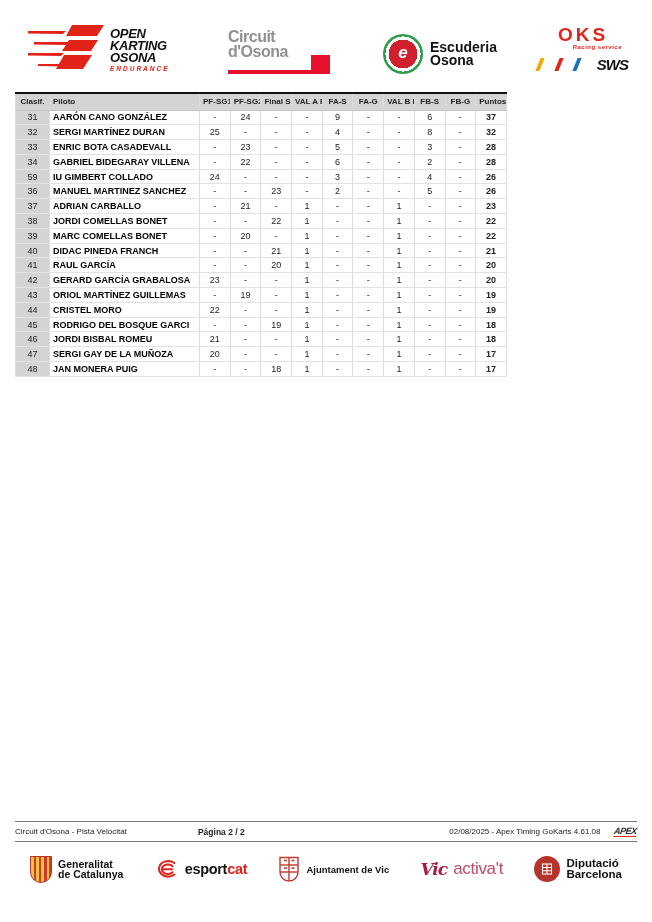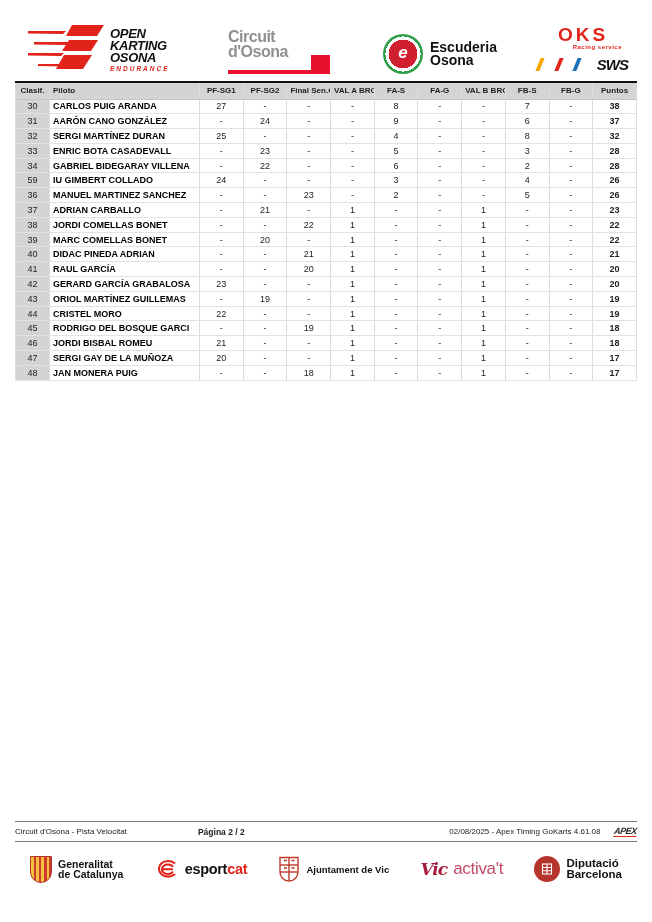--- a/index.html
+++ b/index.html
@@ -34,21 +34,21 @@
 
   .oks-logo { left:510px; top:4px; width:90px; text-align:center; }
   .oks-title { color:#e2231a; font-weight:900; font-size:19px; letter-spacing:3px; line-height:18px; }
   .oks-sub { color:#e2231a; font-weight:700; font-size:6px; letter-spacing:0.5px; text-align:right; padding-right:6px; }
   .sws-row { margin-top:6px; display:flex; align-items:center; justify-content:space-between; gap:1px; }
   .sws-stripe { width:4px; height:13px; transform:skewX(-22deg); }
   .sws-text { font-weight:900; font-style:italic; font-size:15px; letter-spacing:-1px; color:#111; margin-left:3px; }
 
   
   table.results {
-    position:absolute; left:15px; top:81px; width:622px;
+    position:absolute; left:15px; top:92px; width:492px;
     border-collapse:collapse; table-layout:fixed;
     border-top:2px solid #111;
     font-size:9px;
   }
   .results th, .results td {
     border-right:1px solid #dcdcdc; border-bottom:1px solid #e2e2e2;
     overflow:hidden; white-space:nowrap; padding:0 3px; text-align:center;
   }
   .results th { height:17px; background:#d4d4d4; font-size:8px; font-weight:bold; color:#222; border-bottom:1px solid #c4c4c4; }
   .results td { height:14.8px; color:#222; }
@@ -175,34 +175,20 @@
           <th class="num">FA-S</th>
           <th class="num">FA-G</th>
           <th class="num">VAL B BROI</th>
           <th class="num">FB-S</th>
           <th class="num">FB-G</th>
           <th class="num">Puntos</th>
         </tr>
     </thead>
     <tbody>
         <tr>
-          <td class="clasif">30</td>
-          <td class="piloto">CARLOS PUIG ARANDA</td>
-          <td class="num">27</td>
-          <td class="num">-</td>
-          <td class="num">-</td>
-          <td class="num">-</td>
-          <td class="num">8</td>
-          <td class="num">-</td>
-          <td class="num">-</td>
-          <td class="num">7</td>
-          <td class="num">-</td>
-          <td class="puntos">38</td>
-        </tr>
-        <tr>
           <td class="clasif">31</td>
           <td class="piloto">AARÓN CANO GONZÁLEZ</td>
           <td class="num">-</td>
           <td class="num">24</td>
           <td class="num">-</td>
           <td class="num">-</td>
           <td class="num">9</td>
           <td class="num">-</td>
           <td class="num">-</td>
           <td class="num">6</td>
@@ -316,21 +302,21 @@
           <td class="num">1</td>
           <td class="num">-</td>
           <td class="num">-</td>
           <td class="num">1</td>
           <td class="num">-</td>
           <td class="num">-</td>
           <td class="puntos">22</td>
         </tr>
         <tr>
           <td class="clasif">40</td>
-          <td class="piloto">DIDAC PINEDA ADRIAN</td>
+          <td class="piloto">DIDAC PINEDA FRANCH</td>
           <td class="num">-</td>
           <td class="num">-</td>
           <td class="num">21</td>
           <td class="num">1</td>
           <td class="num">-</td>
           <td class="num">-</td>
           <td class="num">1</td>
           <td class="num">-</td>
           <td class="num">-</td>
           <td class="puntos">21</td>

